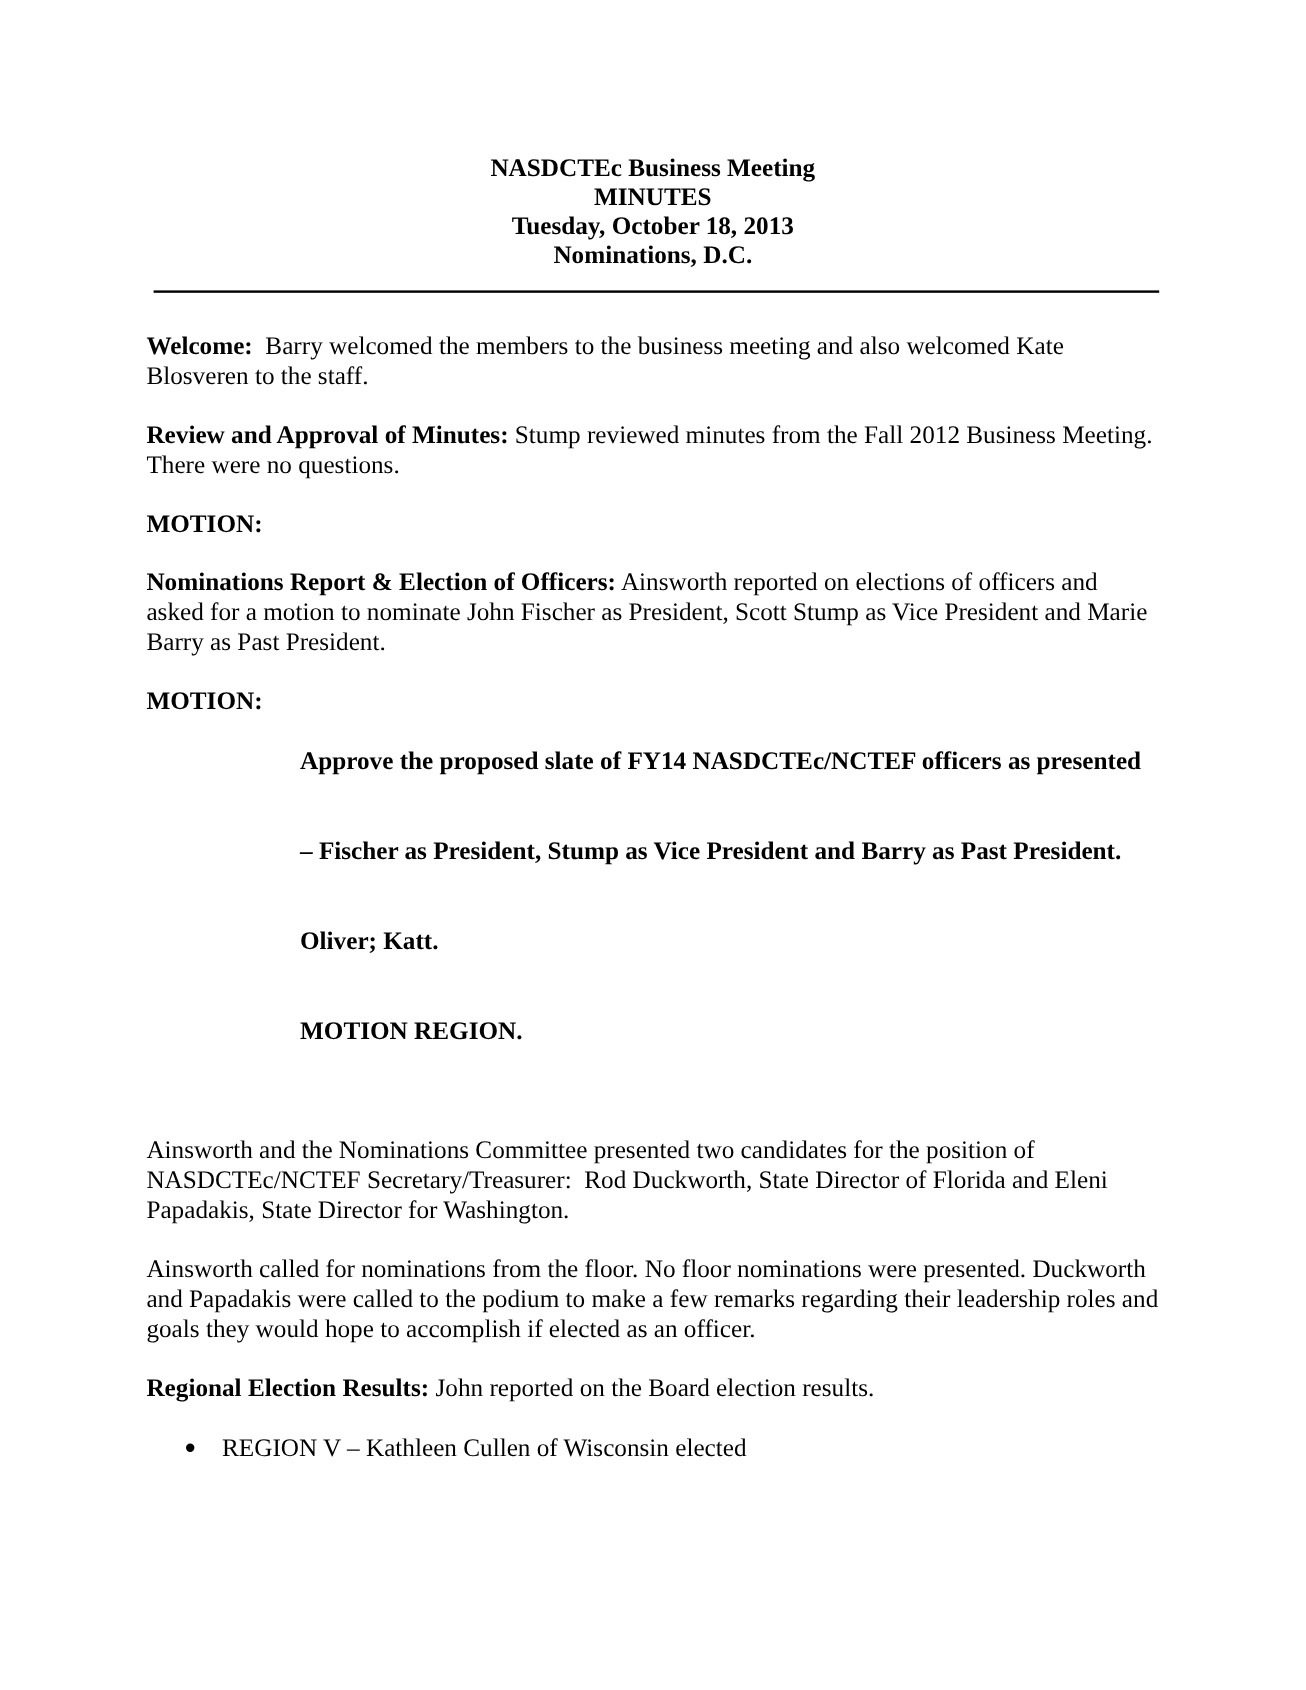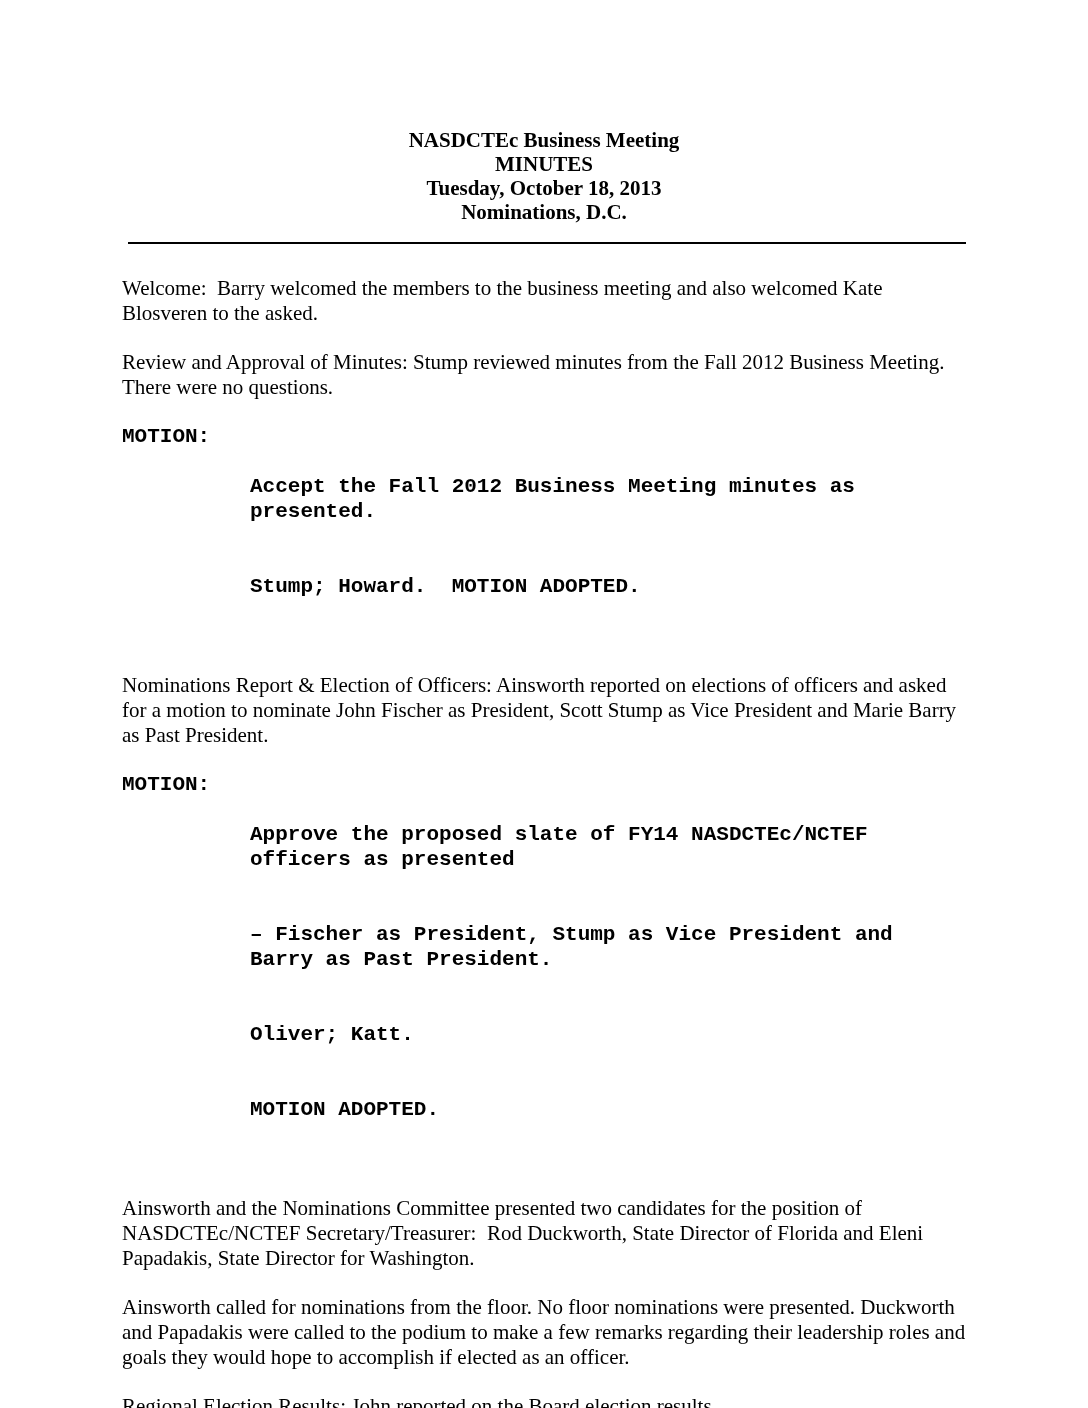--- a/index.html
+++ b/index.html
@@ -22,26 +22,25 @@
     line-height: 24px;
   }
   .rule {
     border-bottom: 2px solid #000000;
     margin: 18px 0 32px 6px;
   }
   .para {
     margin: 0 0 24px 0;
     white-space: pre-wrap;
   }
-  .b { font-weight: normal; text-align: right; }
+  .b { font-weight: bold; text-align: right; }
   .motion {
     display: flex;
     margin: 0 0 24px 0;
     font-weight: bold;
-    font-family: Liberation Mono, monospace;
   }
   .motion-label { flex: 0 0 128px; }
   .motion-body { flex: 1 1 auto; white-space: pre-wrap; }
   ul.bullets {
     list-style: none;
     margin: 0 0 24px 0;
     padding: 0 0 0 33px;
   }
   ul.bullets li {
     position: relative;
@@ -65,41 +64,37 @@
 
   <div class="title-block">
     <div>NASDCTEc Business Meeting</div>
     <div>MINUTES</div>
     <div>Tuesday, October 18, 2013</div>
     <div>Nominations, D.C.</div>
   </div>
 
   <div class="rule"></div>
 
-  <p class="para"><span class="b">Welcome:</span><span>  Barry welcomed the members to the business meeting and also welcomed Kate Blosveren to the asked.</span></p>
+  <p class="para"><span class="b">Welcome:</span><span>  Barry welcomed the members to the business meeting and also welcomed Kate Blosveren to the staff.</span></p>
 
   <p class="para"><span class="b">Review and Approval of Minutes:</span><span> Stump reviewed minutes from the Fall 2012 Business Meeting.  There were no questions.</span></p>
 
   <div class="motion">
     <div class="motion-label">MOTION:</div>
-    <div class="motion-body">
-      <div>Accept the Fall 2012 Business Meeting minutes as presented.</div>
-      <div>Stump; Howard.  MOTION ADOPTED.</div>
-    </div>
   </div>
 
   <p class="para"><span class="b">Nominations Report &amp; Election of Officers:</span><span> Ainsworth reported on elections of officers and asked for a motion to nominate John Fischer as President, Scott Stump as Vice President and Marie Barry as Past President.</span></p>
 
   <div class="motion">
     <div class="motion-label">MOTION:</div>
     <div class="motion-body">
       <div>Approve the proposed slate of FY14 NASDCTEc/NCTEF officers as presented</div>
       <div>– Fischer as President, Stump as Vice President and Barry as Past President.</div>
       <div>Oliver; Katt.</div>
-      <div>MOTION ADOPTED.</div>
+      <div>MOTION REGION.</div>
     </div>
   </div>
 
   <p class="para"><span>Ainsworth and the Nominations Committee presented two candidates for the position of NASDCTEc/NCTEF Secretary/Treasurer:  Rod Duckworth, State Director of Florida and Eleni Papadakis, State Director for Washington.</span></p>
 
   <p class="para"><span>Ainsworth called for nominations from the floor. No floor nominations were presented. Duckworth and Papadakis were called to the podium to make a few remarks regarding their leadership roles and goals they would hope to accomplish if elected as an officer.</span></p>
 
   <p class="para"><span class="b">Regional Election Results:</span><span> John reported on the Board election results.</span></p>
 
   <ul class="bullets">

